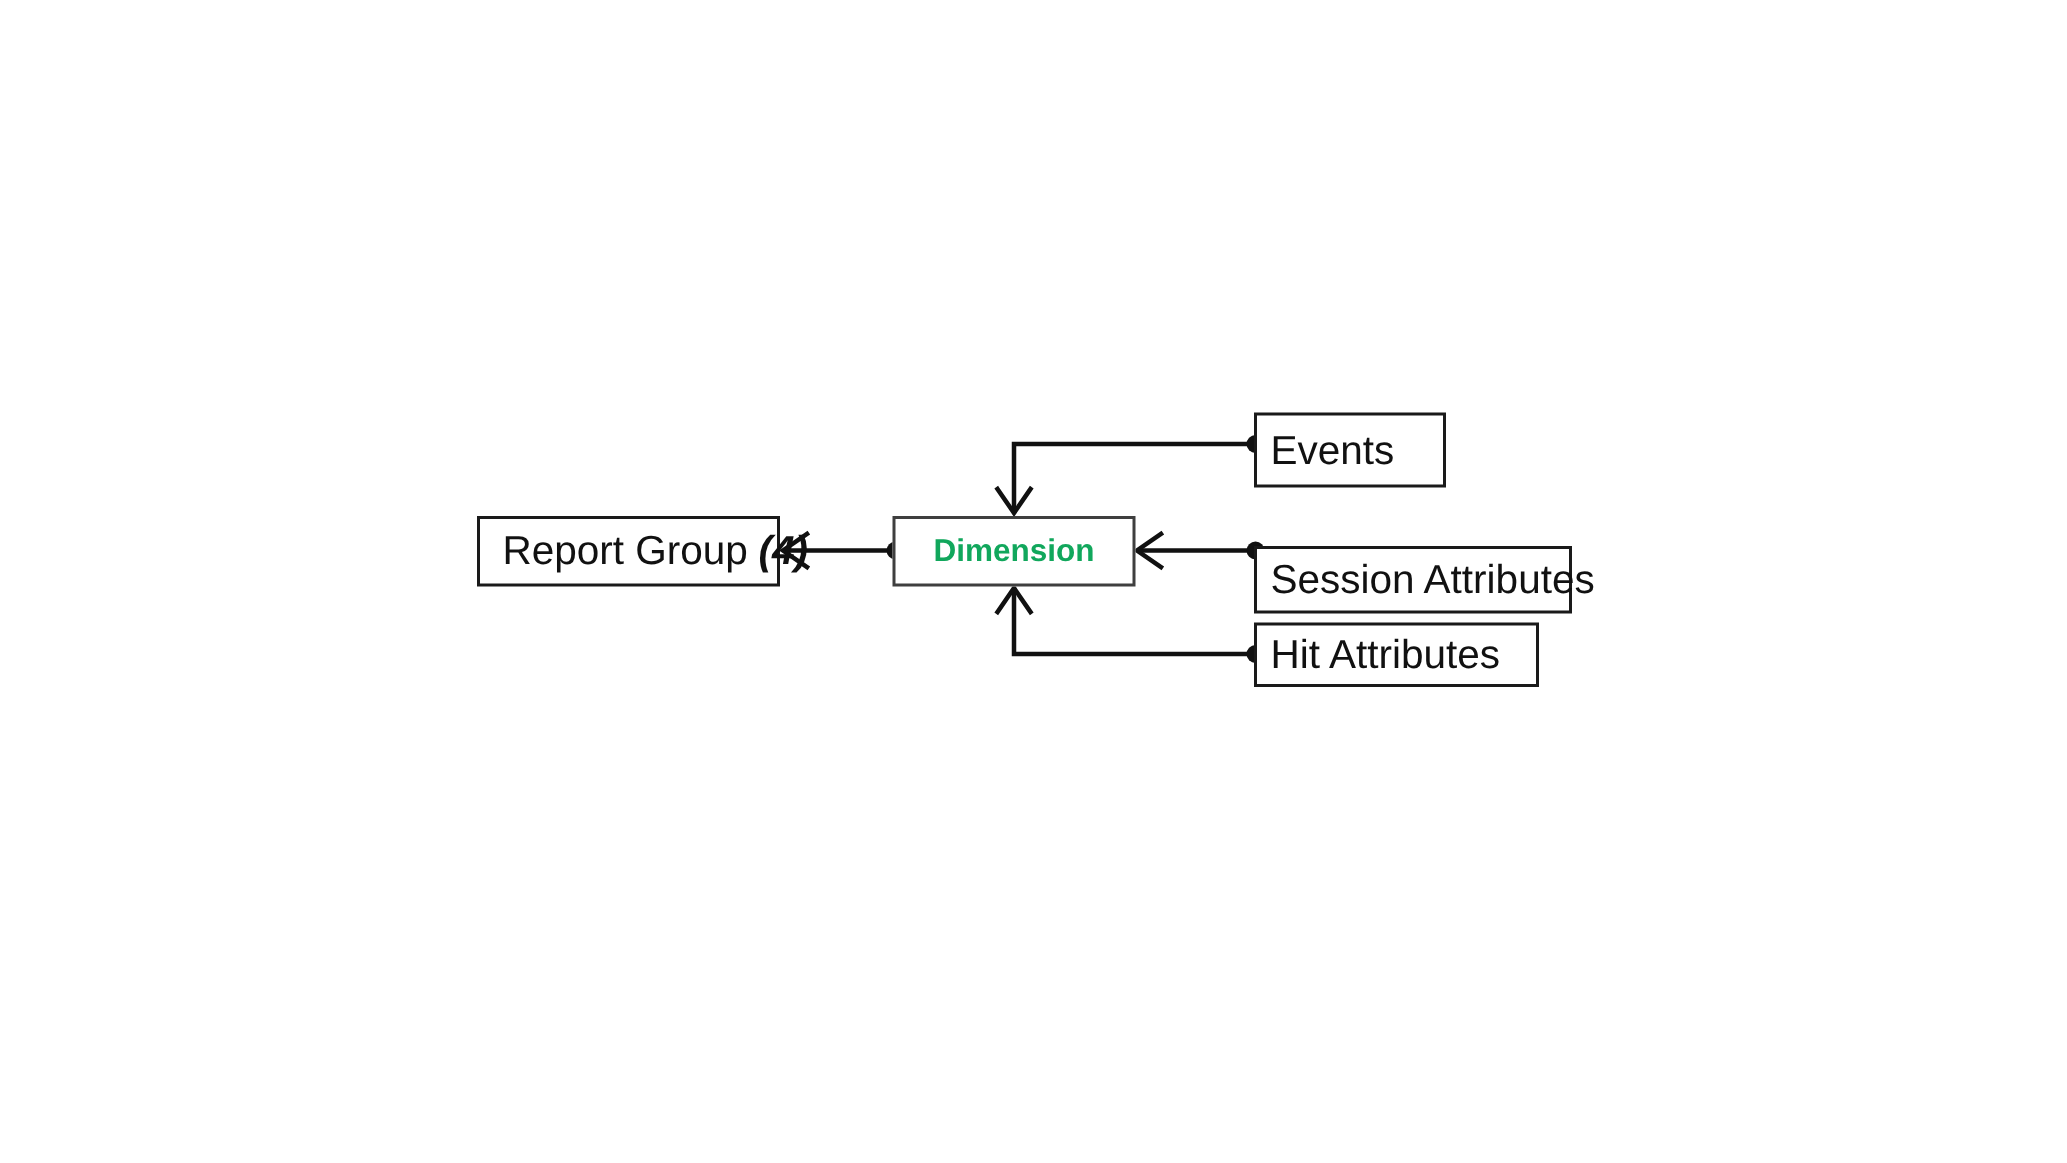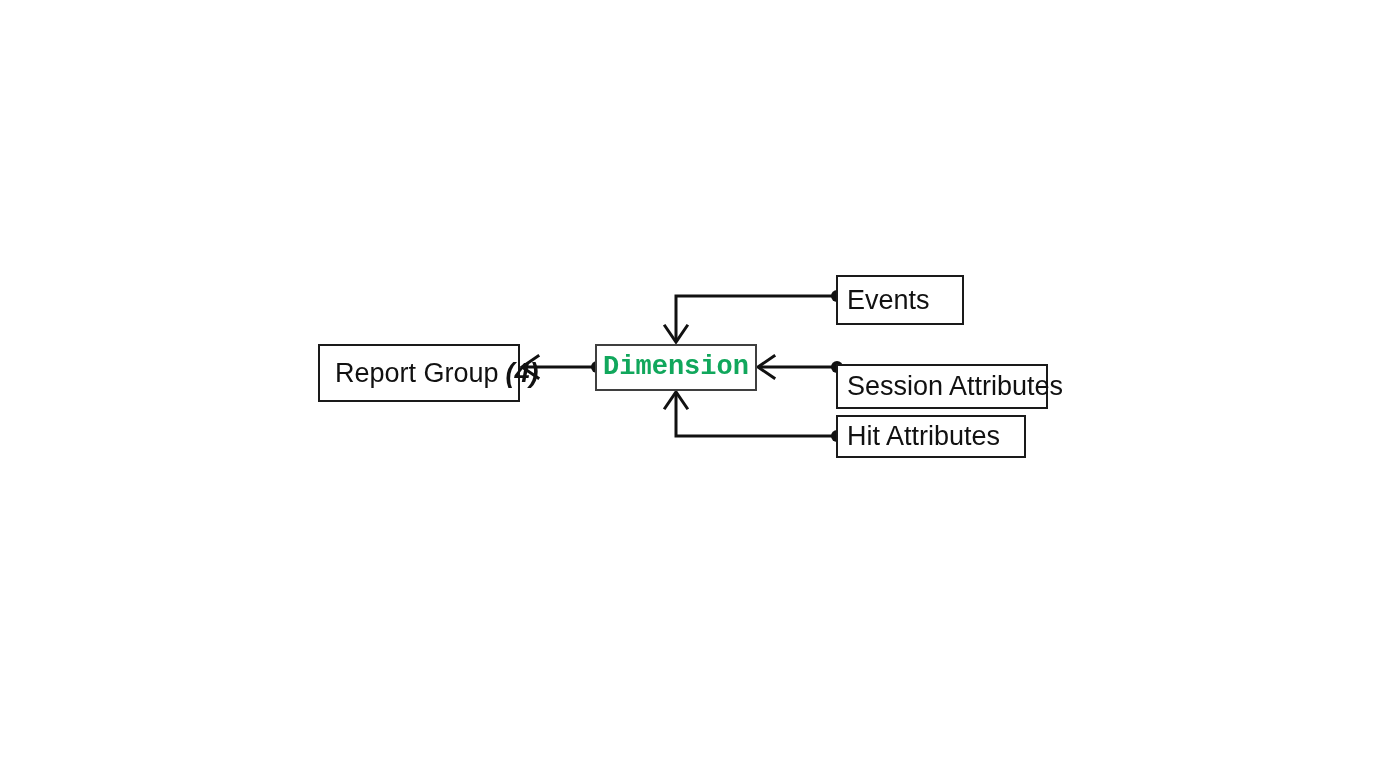--- a/index.html
+++ b/index.html
@@ -44,37 +44,36 @@
     color: #111111;
     letter-spacing: 0px;
   }
   .node.center {
     justify-content: center;
     border-color: #3f3f3f;
   }
   .node.center .label {
     font-weight: bold;
     color: #11a75c;
-    font-size: 27px;
-    font-family: Liberation Mono, monospace;
+    font-size: 21px;
   }
   .node.left-node {
     justify-content: flex-start;
     padding-left: 15px;
   }
   .node.right-node {
     justify-content: flex-start;
     padding-left: 9px;
   }
   .label .muted-italic {
     font-style: italic;
     font-weight: bold;
   }
   
-  #node-report-group { left: 318px; top: 344px; width: 202px; height: 58px; }
+  #node-report-group { left: 318px; top: 344px; width: 202px; height: 47px; }
   #node-dimension    { left: 595px; top: 344px; width: 162px; height: 47px; }
   #node-events       { left: 836px; top: 275px; width: 128px; height: 50px; }
   #node-session      { left: 836px; top: 364px; width: 212px; height: 45px; align-items: center; }
   #node-hit          { left: 836px; top: 415px; width: 190px; height: 43px; }
 </style>
 </head>
 <body>
 
 <div id="canvas">
 

